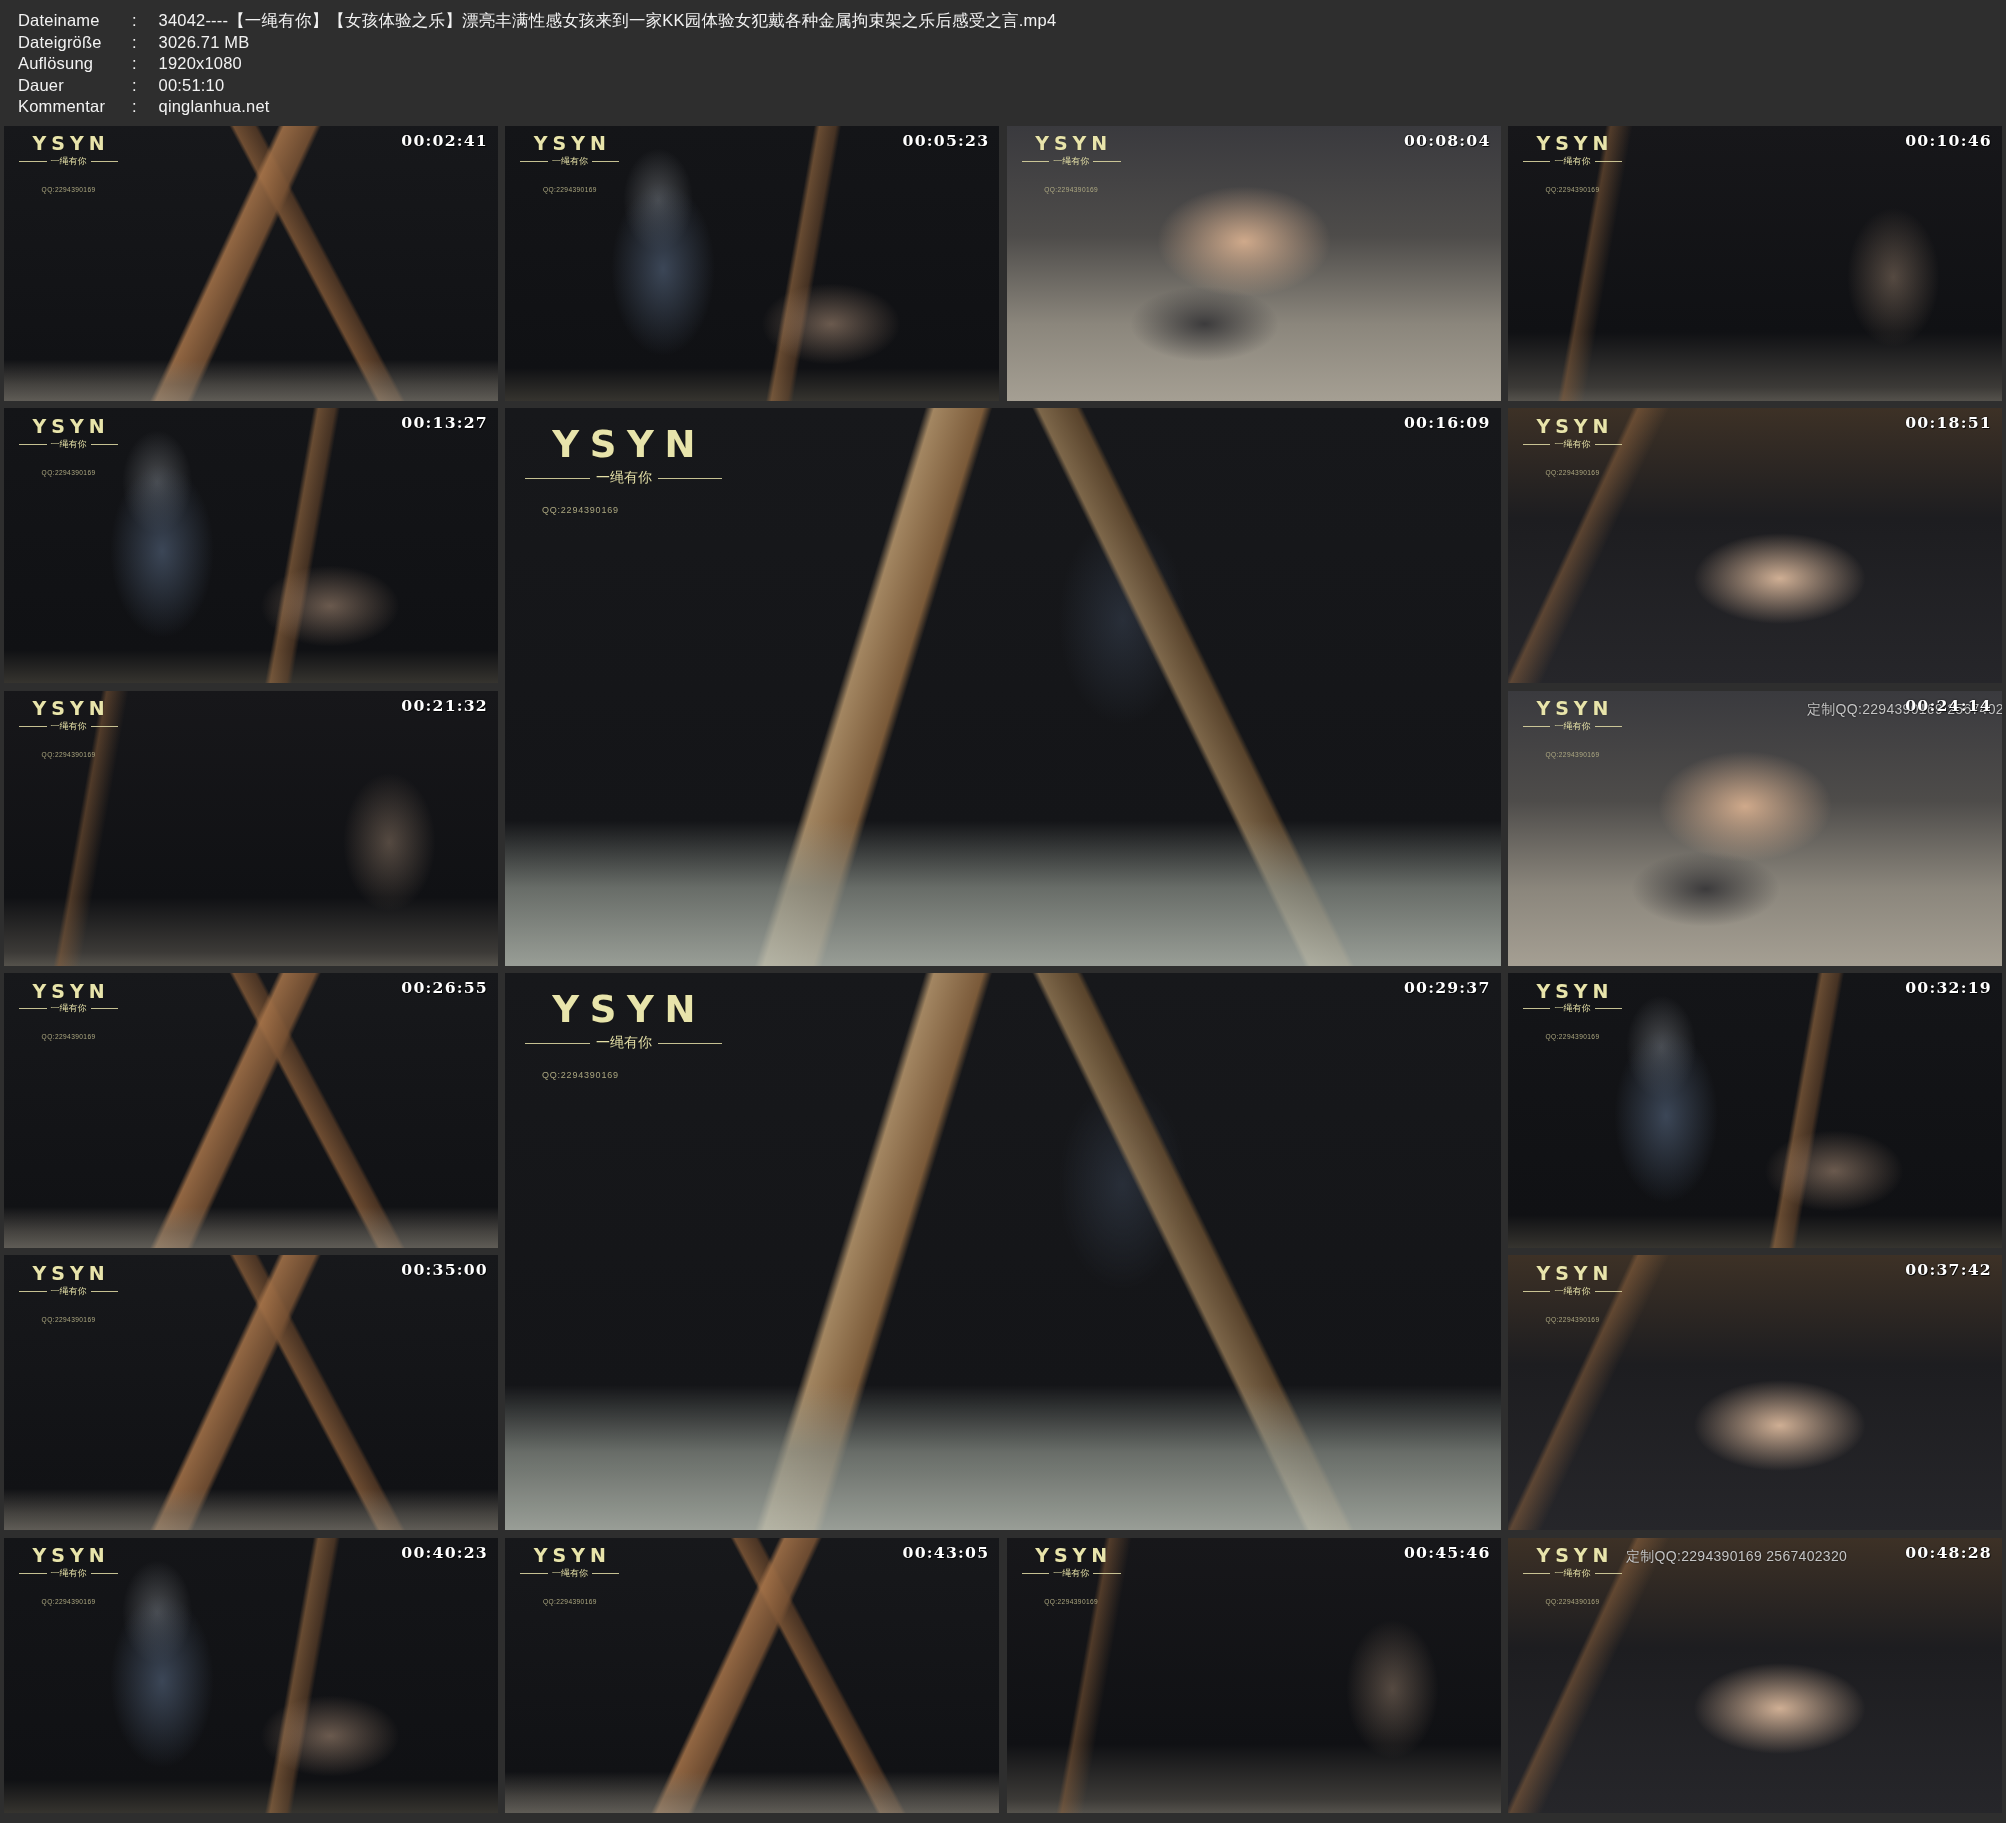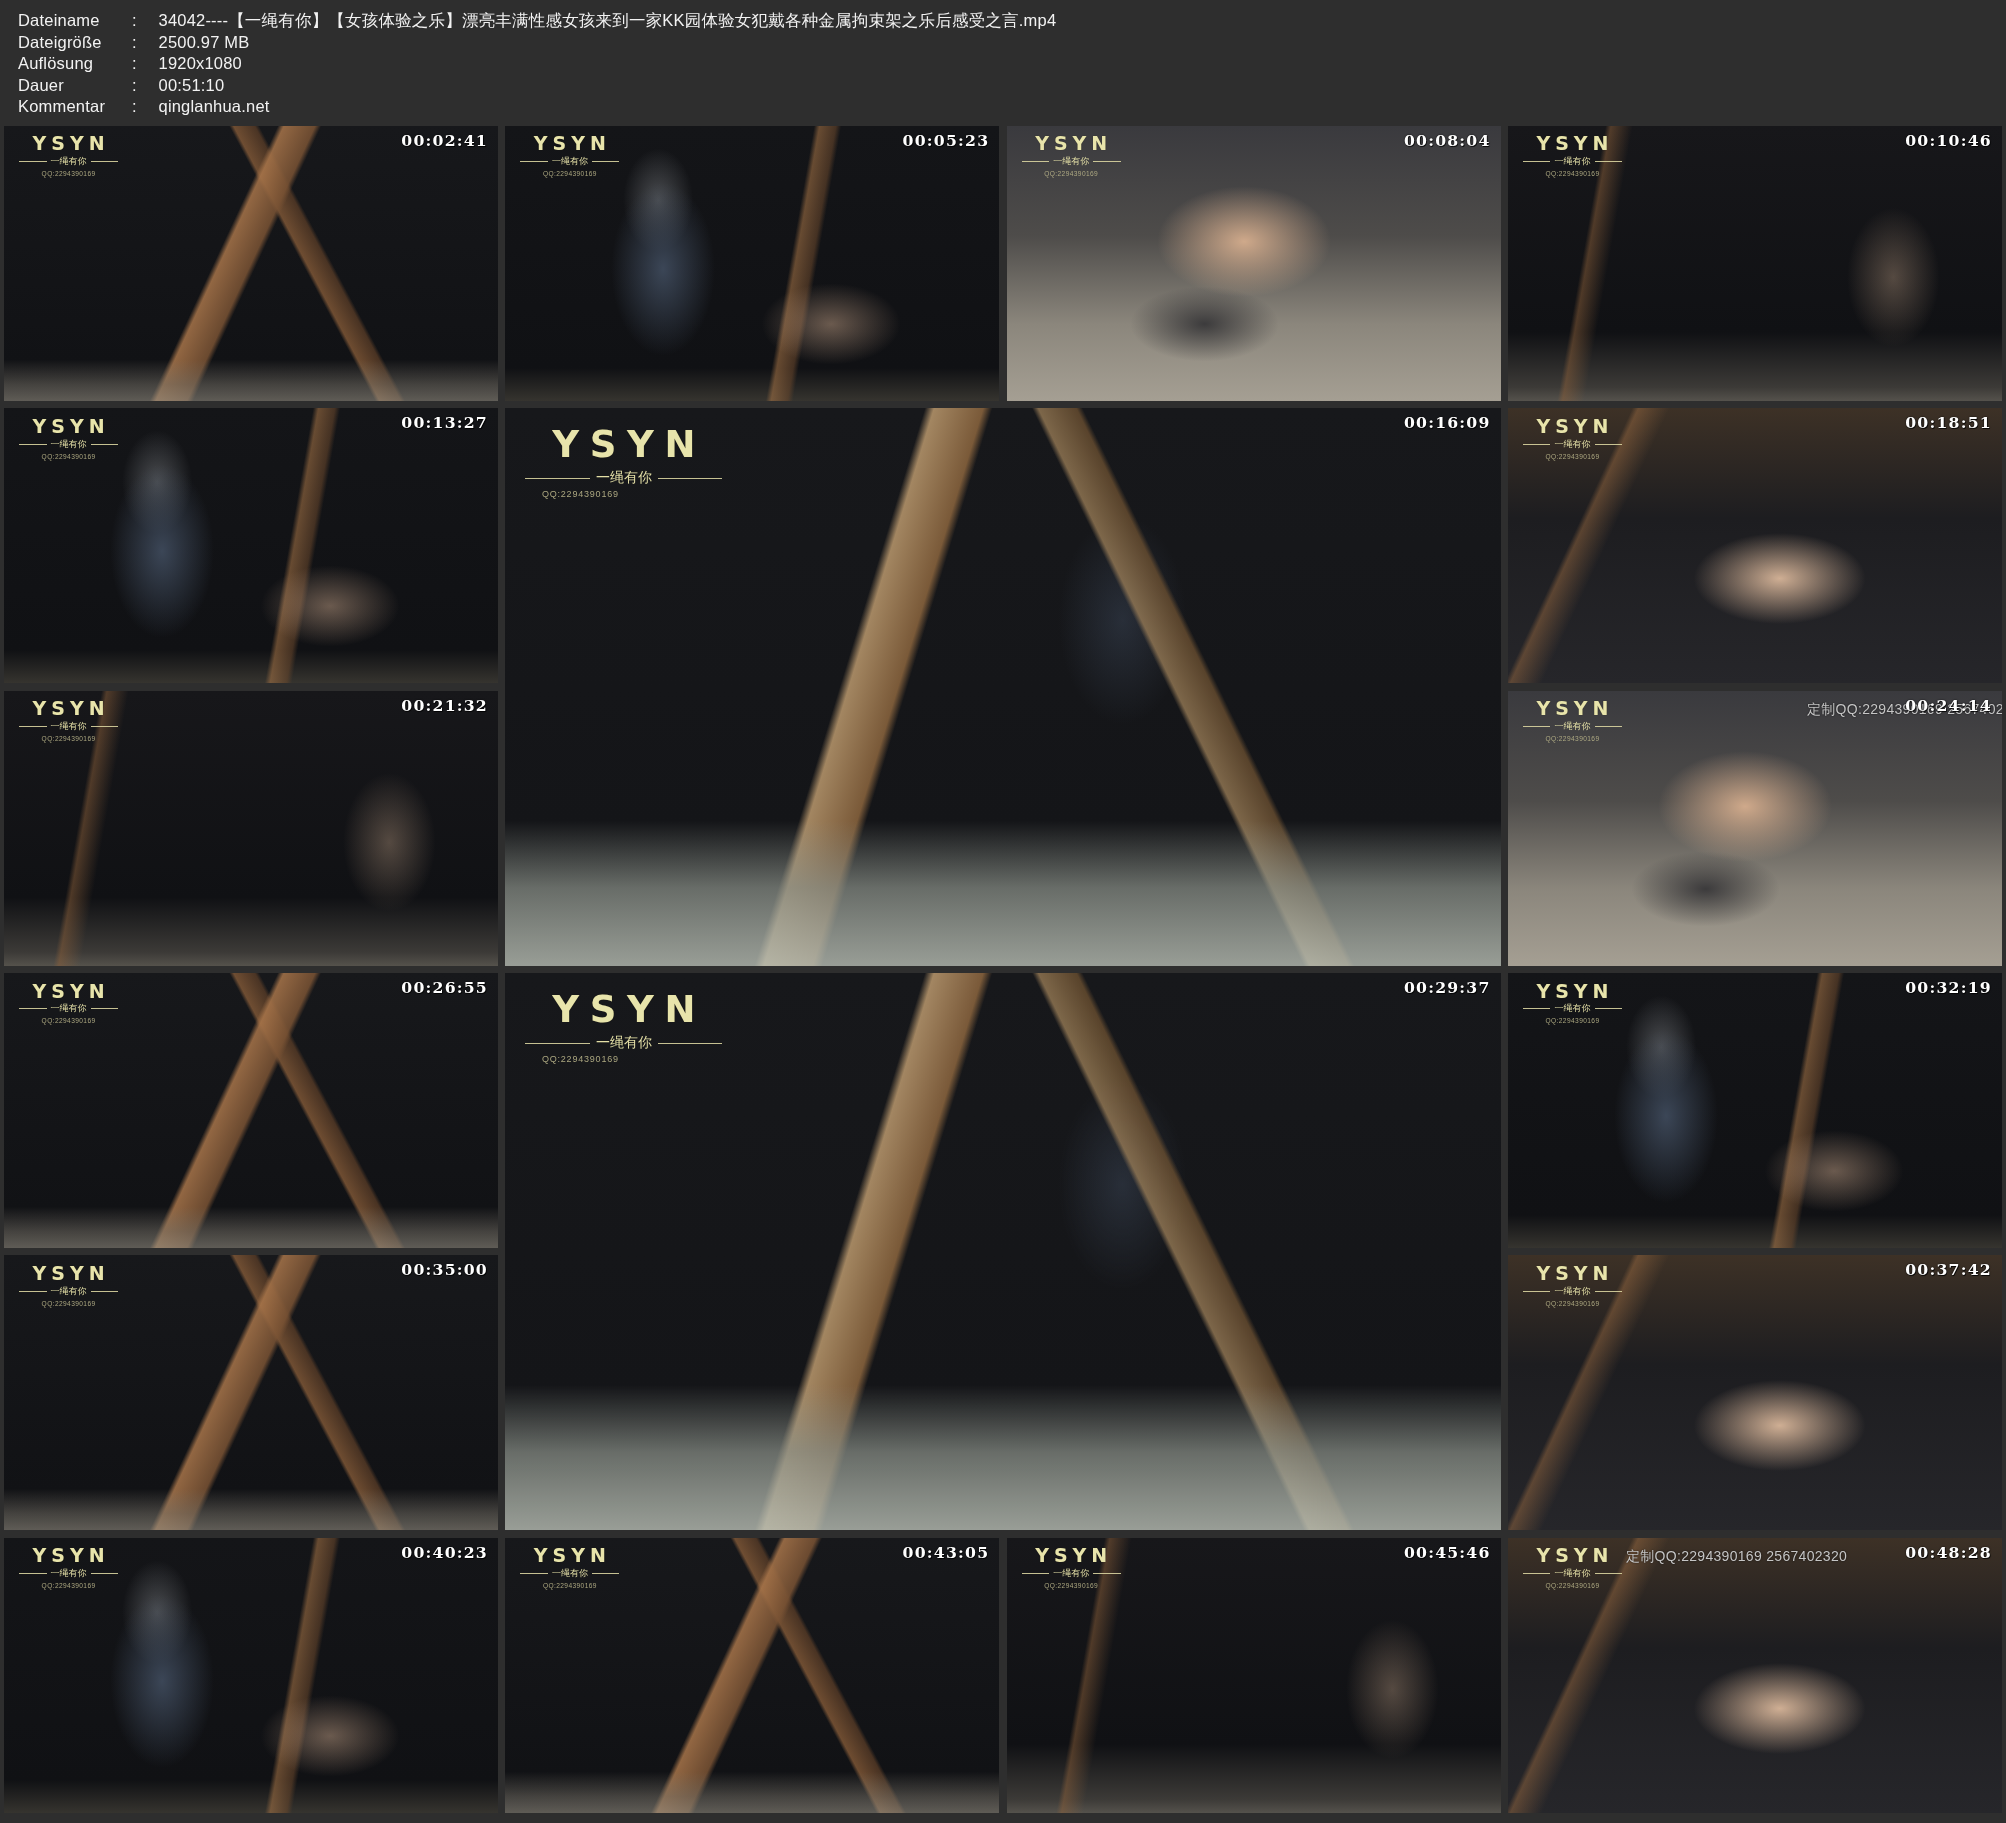--- a/index.html
+++ b/index.html
@@ -82,21 +82,21 @@
 
   
   .logo{position:absolute;top:6.6px;left:15px;width:99px;text-align:center;color:#e8e4ab;}
   .logo .brand{
     display:block;font-family:"DejaVu Sans",sans-serif;font-weight:700;
     font-size:19px;letter-spacing:5px;margin-right:-5px;
     text-shadow:0 0 0.8px rgba(40,38,16,.8);
   }
   .logo .sub{display:flex;align-items:center;gap:4.1px;font-size:9px;margin-top:0.8px;color:#e4dfa6;white-space:nowrap;}
   .logo .rule{flex:1;height:0.8px;background:#d9d4a0;opacity:.9;}
-  .logo .qq{display:block;font-size:6.6px;letter-spacing:0.4px;color:#b3ae85;margin-top:2px;opacity:.95;}
+  .logo .qq{display:block;font-size:6.6px;letter-spacing:0.4px;color:#b3ae85;margin-top:18px;opacity:.95;}
 
   .logo.big{width:197px;top:15px;left:20px;}
   .logo.big .brand{font-size:37px;letter-spacing:10.7px;margin-right:-10.7px;}
   .logo.big .sub{font-size:14px;gap:5.8px;margin-top:3.3px;}
   .logo.big .qq{font-size:9px;text-align:left;padding-left:16.5px;letter-spacing:0.8px;}
 
   
   .cw{
     position:absolute;top:10.7px;
     font-size:14px;color:#c6c6c6;letter-spacing:0.3px;
@@ -112,21 +112,21 @@
 
   <div class="file-info">
     <div class="meta-row">
       <span class="meta-label">Dateiname</span>
       <span class="meta-sep">:</span>
       <span class="meta-value">34042----【一绳有你】【女孩体验之乐】漂亮丰满性感女孩来到一家KK园体验女犯戴各种金属拘束架之乐后感受之言.mp4</span>
     </div>
     <div class="meta-row">
       <span class="meta-label">Dateigröße</span>
       <span class="meta-sep">:</span>
-      <span class="meta-value">2500.97 MB</span>
+      <span class="meta-value">3026.71 MB</span>
     </div>
     <div class="meta-row">
       <span class="meta-label">Auflösung</span>
       <span class="meta-sep">:</span>
       <span class="meta-value">1920x1080</span>
     </div>
     <div class="meta-row">
       <span class="meta-label">Dauer</span>
       <span class="meta-sep">:</span>
       <span class="meta-value">00:51:10</span>

